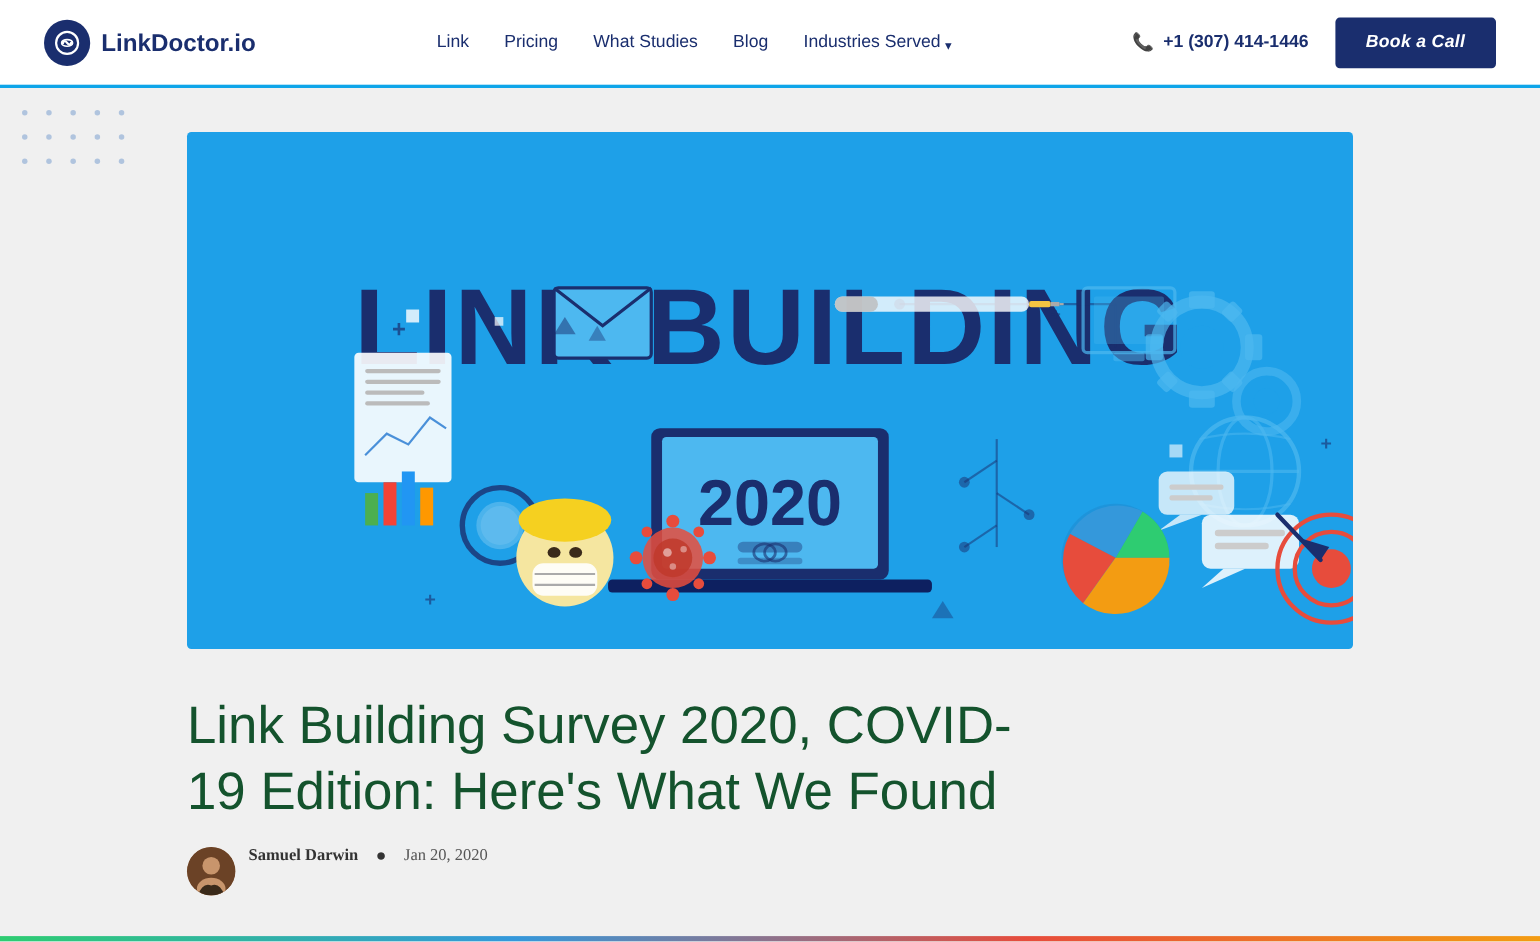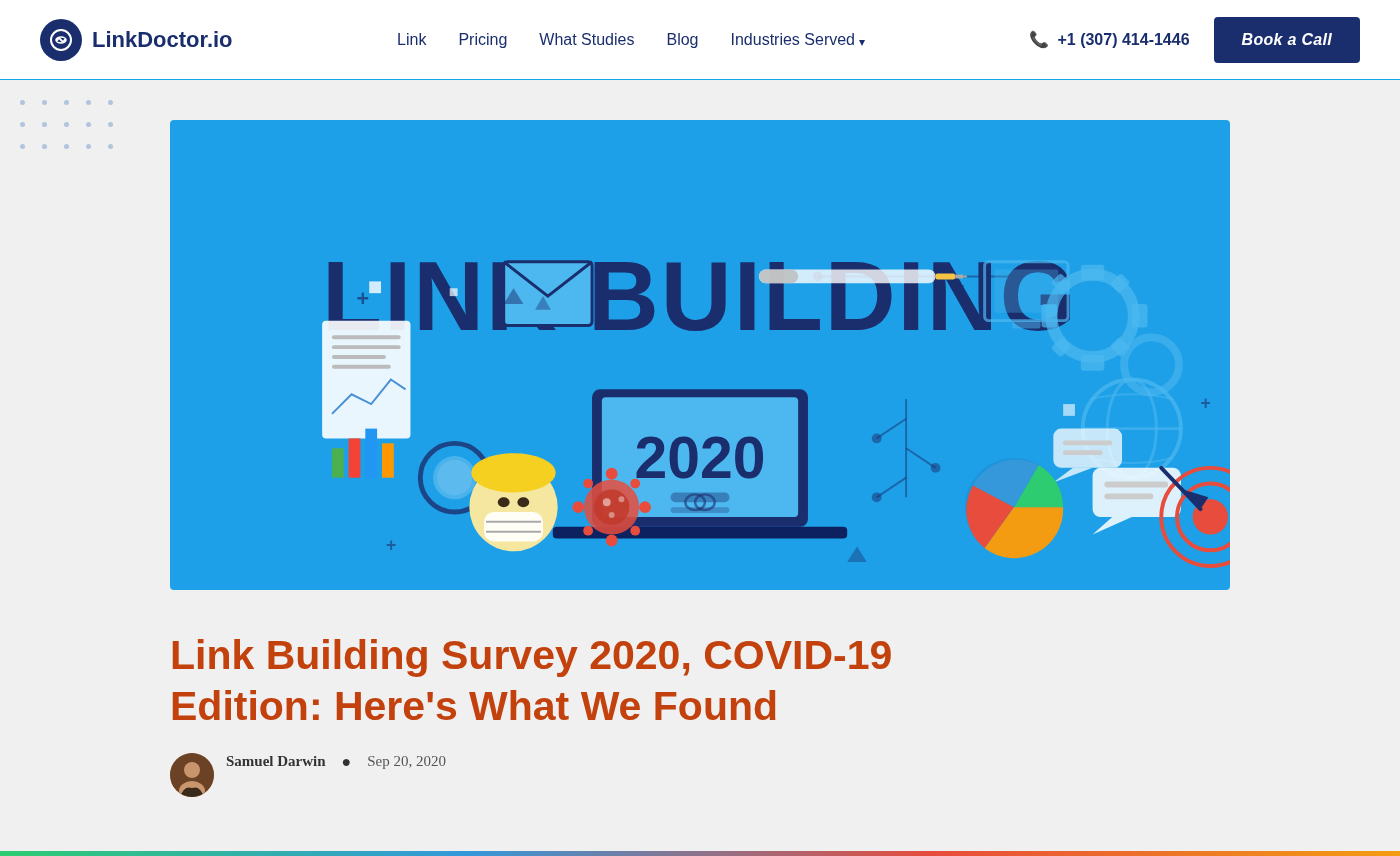--- a/index.html
+++ b/index.html
@@ -6,21 +6,21 @@
     body { font-family: -apple-system, BlinkMacSystemFont, 'Segoe UI', sans-serif; background: #f5f5f5; width: 1400px; min-height: 856px; overflow-x: hidden; }
 
     
     .header {
       background: #fff;
       display: flex;
       align-items: center;
       justify-content: space-between;
       padding: 0 40px;
       height: 80px;
-      border-bottom: 1px solid #0ea5e9;
+      border-bottom: 3px solid #0ea5e9;
       position: sticky;
       top: 0;
       z-index: 100;
     }
     .logo-area {
       display: flex;
       align-items: center;
       gap: 10px;
       text-decoration: none;
     }
@@ -140,23 +140,23 @@
     }
 
     
     .hero-svg {
       width: 100%;
       height: 100%;
     }
 
     
     .article-title {
-      font-size: 41px;
-      font-weight: 700;
-      color: #c2410c;
+      font-size: 48px;
+      font-weight: 400;
+      color: #14532d;
       line-height: 1.25;
       margin-bottom: 20px;
       max-width: 800px;
     }
 
     
     .author-info {
       display: flex;
       align-items: flex-start;
       gap: 12px;
@@ -414,20 +414,20 @@
           <svg width="44" height="44" viewBox="0 0 44 44">
             <circle cx="22" cy="22" r="22" fill="#6b4226"></circle>
             <circle cx="22" cy="17" r="8" fill="#c8956c"></circle>
             <ellipse cx="22" cy="38" rx="13" ry="10" fill="#c8956c"></ellipse>
 
             <path d="M10 44 Q14 32 22 35 Q30 32 34 44" fill="#3a2a1a"></path>
           </svg>
         </div>
         <span class="author-name">Samuel Darwin</span>
         <span class="author-dot">●</span>
-        <span class="author-date">Sep 20, 2020</span>
+        <span class="author-date">Jan 20, 2020</span>
       </div>
     </div>
 
   </div>
 
   <div class="bottom-border"></div>
 </main>
 
 </body></html>

